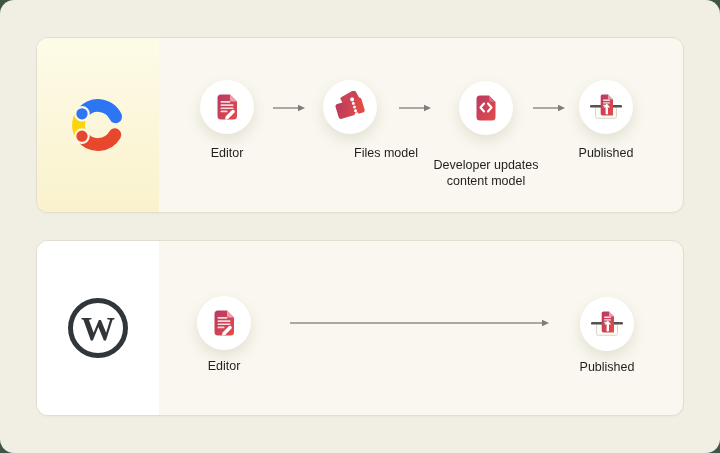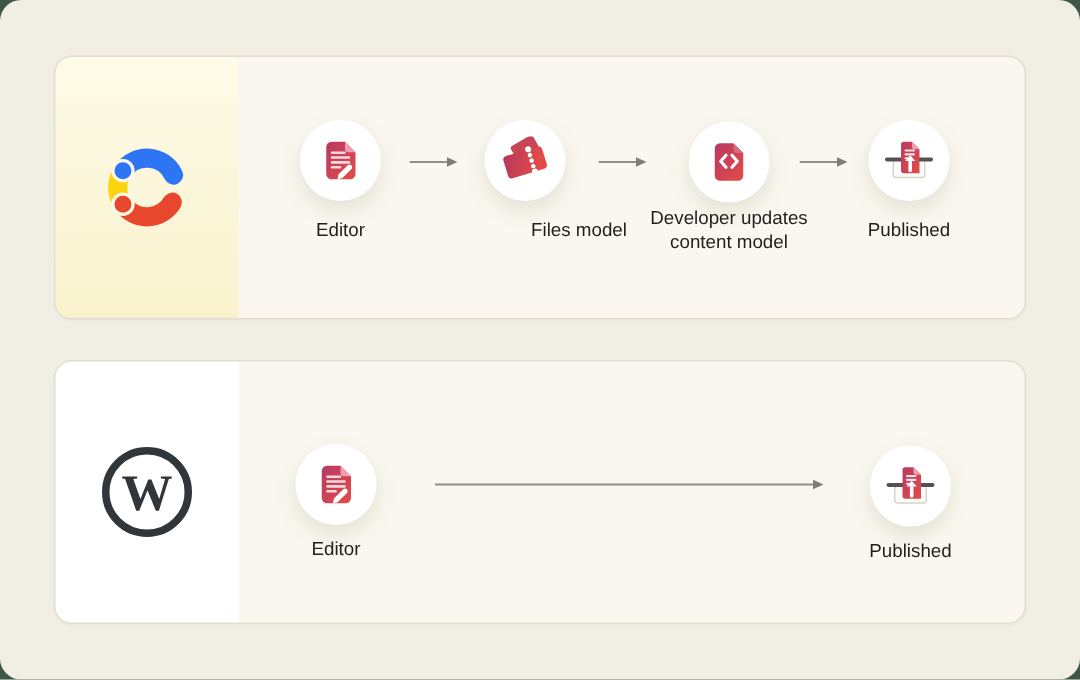--- a/index.html
+++ b/index.html
@@ -128,21 +128,21 @@
         </linearGradient>
           </defs>
         <path d="M8 2.5 H17 L23.5 9 V24 a3.5 3.5 0 0 1 -3.5 3.5 H8 A3.5 3.5 0 0 1 4.5 24 V6 A3.5 3.5 0 0 1 8 2.5 Z" fill="url(#gB)"></path>
         <path d="M17 2.5 L23.5 9 H19 a2 2 0 0 1 -2 -2 Z" fill="#d96a82"></path>
         <g stroke="#ffffff" stroke-width="2.1" fill="none" stroke-linecap="round" stroke-linejoin="round">
           <polyline points="12,10.5 8.5,14.5 12,18.5"></polyline>
           <polyline points="16,10.5 19.5,14.5 16,18.5"></polyline>
         </g>
       </svg>
     </div>
-    <div class="step-label narrow" style="left:384px;top:100px;">Developer updates content model</div>
+    <div class="step-label narrow" style="left:384px;top:120px;">Developer updates content model</div>
 
     <svg class="arrow" style="left:496px;top:65px;" width="32" height="10">
       <line x1="0" y1="5" x2="26" y2="5" stroke="#908e88" stroke-width="1.4"></line>
       <path d="M32 5 L25 1.8 L25 8.2 Z" fill="#7f7d78"></path>
     </svg>
 
     <div class="step-circle" style="left:542px;top:42px;">
       <svg width="34" height="30" viewBox="0 0 34 30">
         <defs>
             <linearGradient id="gD" x1="0" y1="0" x2="1" y2="1">

